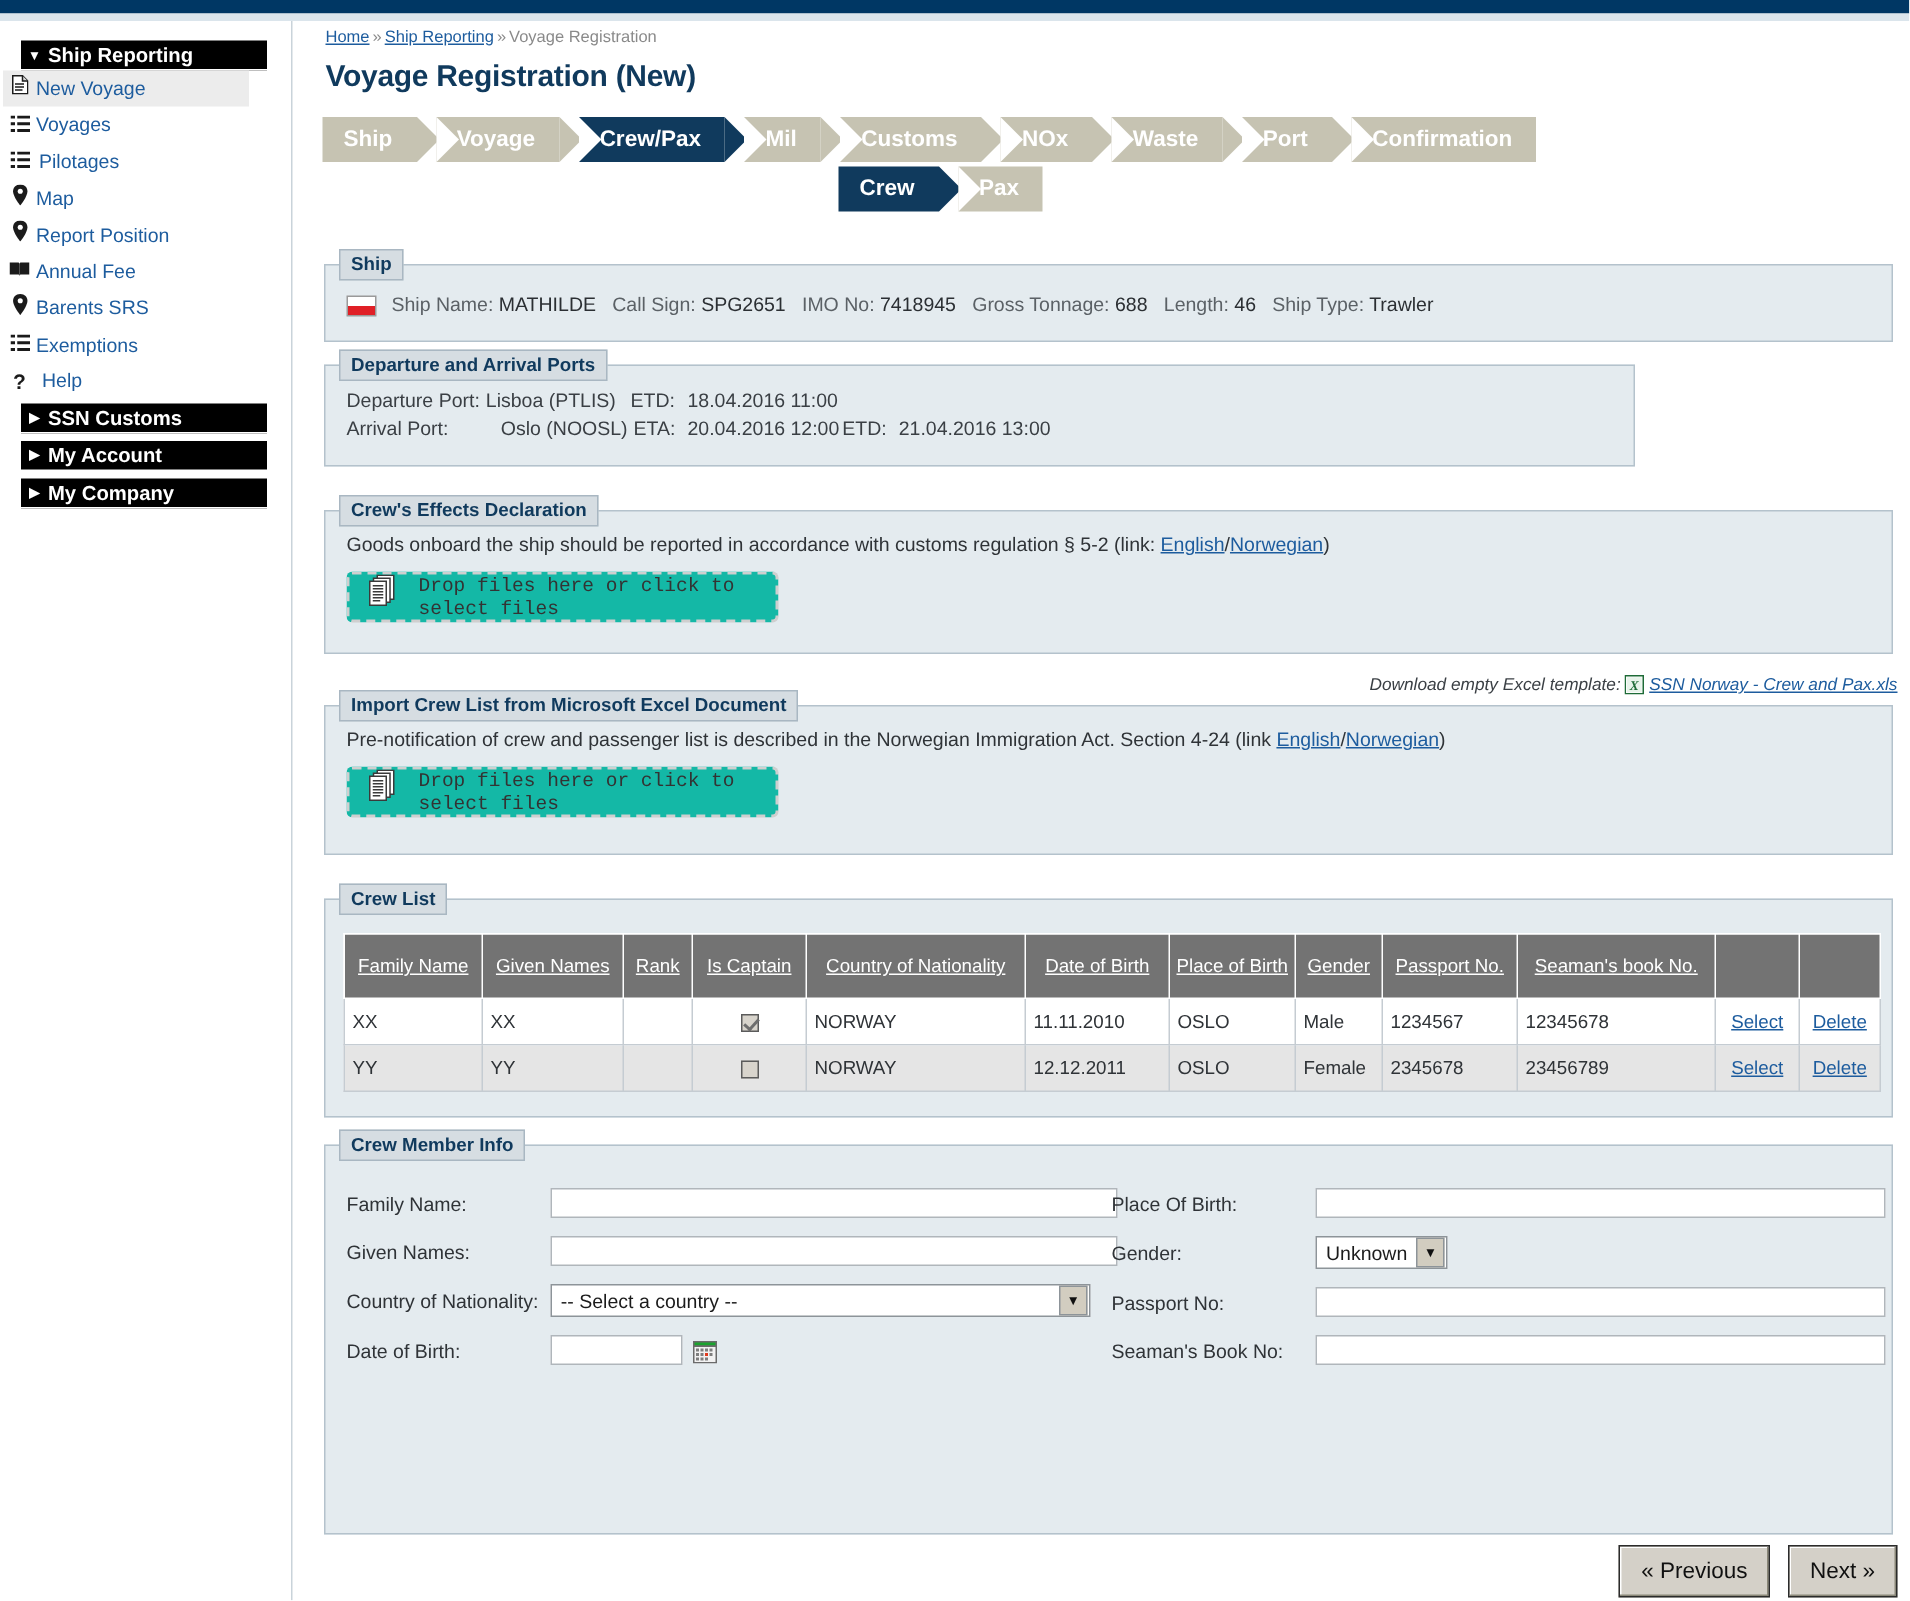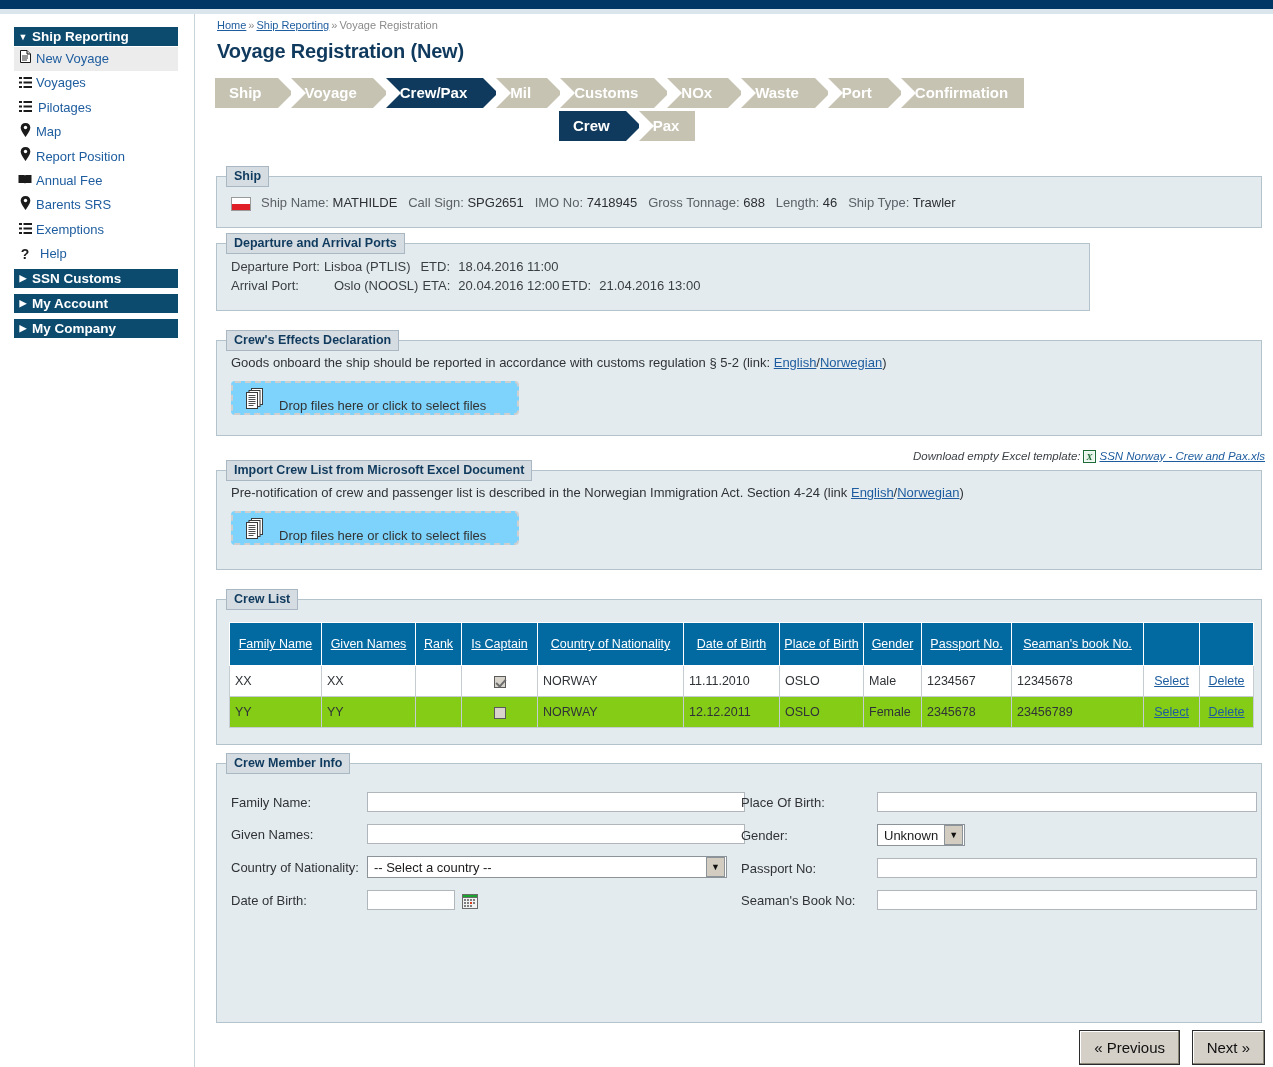--- a/index.html
+++ b/index.html
@@ -26,36 +26,36 @@
     background: #dbe5ec;
   }
   
   #sidebar {
     position: absolute; left: 0; top: 14px; width: 194px; height: 1053px;
     background: #ffffff;
     border-right: 1px solid #c9d3da;
   }
   .side-group {
     width: 164px; margin: 0 0 0 14px;
-    background: #0c4a6e;
+    background: #000000;
     color: #ffffff;
     font-weight: bold;
     font-size: 13.5px;
     height: 19px;
     line-height: 19px;
     padding-left: 0;
     position: relative;
     border-bottom: 1px solid #ffffff;
   }
   .side-group .caret {
     display: inline-block; width: 18px; text-align: center;
     font-size: 9px; color: #ffffff; vertical-align: middle;
   }
   .side-item {
-    width: 164px; margin-left: 14px; height: 24.4px; line-height: 24.4px;
+    width: 164px; margin-left: 2px; height: 24.4px; line-height: 24.4px;
     color: #1d5c9e; font-size: 13px;
     position: relative; white-space: nowrap;
   }
   .side-item.active { background: #ececec; }
   .side-item .sico {
     display: inline-block; width: 22px; text-align: center;
     vertical-align: middle; color: #1b1b1b;
   }
   .side-item .slabel { vertical-align: middle; }
   .side-sep { height: 2px; }
@@ -145,24 +145,25 @@
   .ports-grid td { font-size: 13px; color: #3a3f44; padding: 0; white-space: nowrap; }
   .ports-grid td.lbl { color: #3a3f44; padding-right: 4px; }
 
   .para { font-size: 13px; color: #2f3337; }
   .para a, .lnk { color: #1d5c9e; text-decoration: underline; }
 
   .dropzone {
     margin-top: 11px;
     width: 288px; height: 34px;
     border: 2px dashed #cfcfcf;
-    background: #7dd3fc;
+    background: #14b8a6;
     border-radius: 4px;
-    display: flex; align-items: flex-end;
+    display: flex; align-items: flex-start;
     box-sizing: border-box;
+    font-family: Liberation Mono, monospace;
   }
   .dropzone .dzicon { margin: 0 14px 0 12px; }
   .dropzone .dztext { font-size: 13px; color: #333333; }
 
   .xls-line {
     position: absolute; right: 8px; top: 436px;
     font-size: 11.5px; font-style: italic; color: #3a3f44;
     white-space: nowrap;
   }
   .xls-line a { color: #1d5c9e; text-decoration: underline; font-style: italic; }
@@ -170,36 +171,36 @@
 
   
   table.crew {
     border-collapse: collapse;
     width: 1022px;
     font-size: 12.5px;
     background: #ffffff;
     table-layout: fixed;
   }
   table.crew th {
-    background: #0369a1; color: #ffffff;
+    background: #737373; color: #ffffff;
     font-weight: normal; font-size: 12.5px;
     padding: 4px 4px; height: 34px;
     border: 1px solid #ffffff;
     vertical-align: middle;
     line-height: 14px;
   }
   table.crew th span { text-decoration: underline; cursor: pointer; }
   table.crew td {
     border: 1px solid #c5ccd2;
     padding: 4px 5px; height: 22px;
     color: #2f3337;
     vertical-align: middle;
     white-space: nowrap; overflow: hidden;
   }
-  table.crew tr.alt td { background: #84cc16; }
+  table.crew tr.alt td { background: #e5e5e5; }
   table.crew td a { color: #1d5c9e; text-decoration: underline; }
   td.actcell { text-align: center; }
 
   .cbx {
     display: inline-block; width: 12px; height: 12px;
     border: 1px solid #5b5b5b; background: #ffffff;
     vertical-align: middle; position: relative; box-sizing: border-box;
   }
   .cbx.dis { background: #d8d4cc; }
   .cbx.chk.dis:after {

